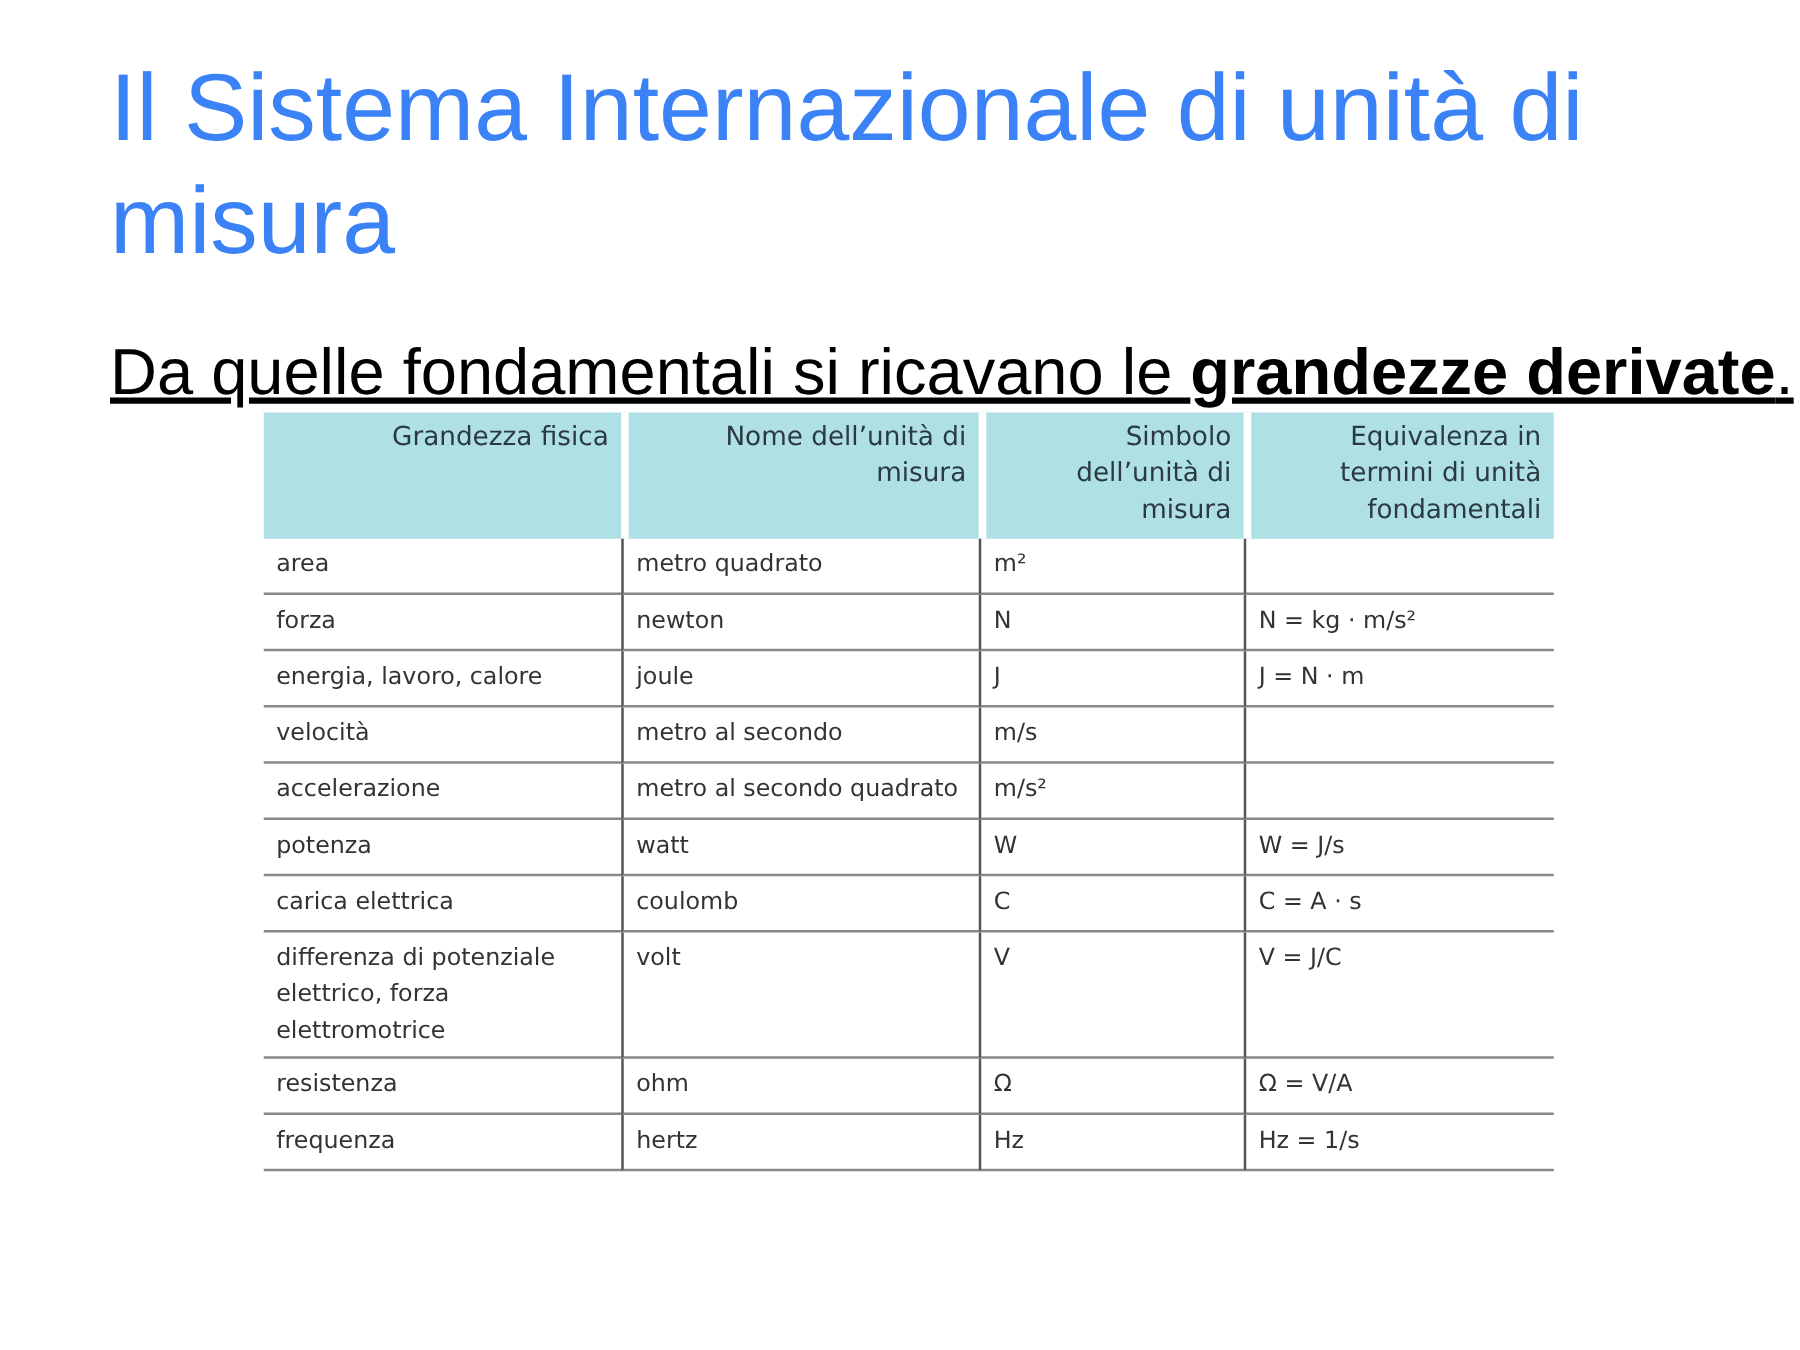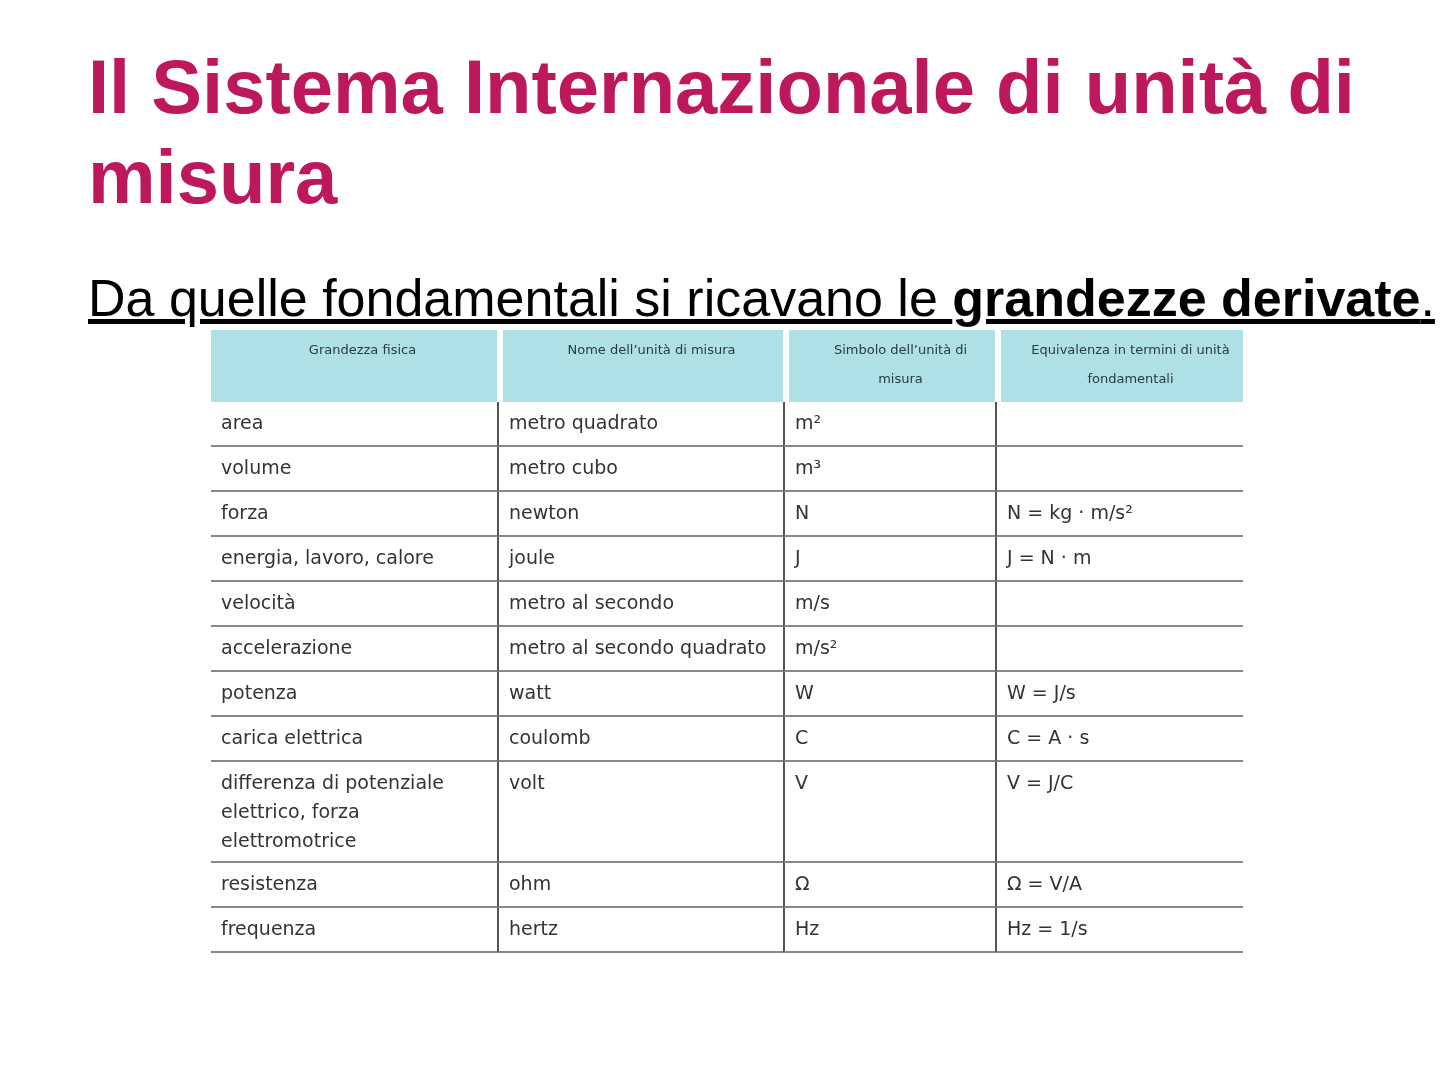--- a/index.html
+++ b/index.html
@@ -1,36 +1,36 @@
 <!DOCTYPE html>
 <html><head>
 <meta charset="utf-8">
 <style>
   html, body { margin: 0; padding: 0; background: #ffffff; }
   body { width: 1440px; height: 1080px; position: relative; overflow: hidden; font-family: "Liberation Sans", sans-serif; }
   .title {
     position: absolute; left: 88px; top: 42px; width: 1300px;
-    color: #be185d; font-size: 76px; line-height: 90px; font-weight: bold;
+    color: #3b82f6; font-size: 76px; line-height: 90px; font-weight: normal;
     margin: 0;
   }
   .subtitle {
     position: absolute; left: 88px; top: 272px;
     font-size: 52px; line-height: 52px; color: #000000;
     margin: 0;
     text-decoration: underline;
   }
   .subtitle b { font-weight: bold; }
   table.si {
     position: absolute; left: 211px; top: 330px; width: 1032px;
     border-collapse: separate; border-spacing: 0;
     font-family: "DejaVu Sans", sans-serif; font-size: 19px; color: #333;
   }
   table.si th {
-    background: #aee0e5; text-align: center; vertical-align: top;
-    font-weight: normal; color: #2a3a40; font-size: 13px; line-height: 29px;
+    background: #aee0e5; text-align: right; vertical-align: top;
+    font-weight: normal; color: #2a3a40; font-size: 21px; line-height: 29px;
     padding: 5px 10px 9px 27px; height: 58px;
     border-left: 6px solid #fff;
   }
   table.si th:first-child { border-left: none; }
   table.si td {
     padding: 6px 12px 6px 10px; height: 31px; vertical-align: top;
     border-bottom: 2px solid #888; line-height: 29px;
     border-left: 2px solid #555;
   }
   table.si td:first-child { border-left: none; }
@@ -57,26 +57,20 @@
       <th>Nome dell’unità di misura</th>
       <th>Simbolo dell’unità di misura</th>
       <th>Equivalenza in termini di unità fondamentali</th>
     </tr>
   </thead>
   <tbody id="tbody">
       <tr>
         <td>area</td>
         <td>metro quadrato</td>
         <td>m²</td>
-        <td></td>
-      </tr>
-      <tr>
-        <td>volume</td>
-        <td>metro cubo</td>
-        <td>m³</td>
         <td></td>
       </tr>
       <tr>
         <td>forza</td>
         <td>newton</td>
         <td>N</td>
         <td>N = kg · m/s²</td>
       </tr>
       <tr>
         <td>energia, lavoro, calore</td>

